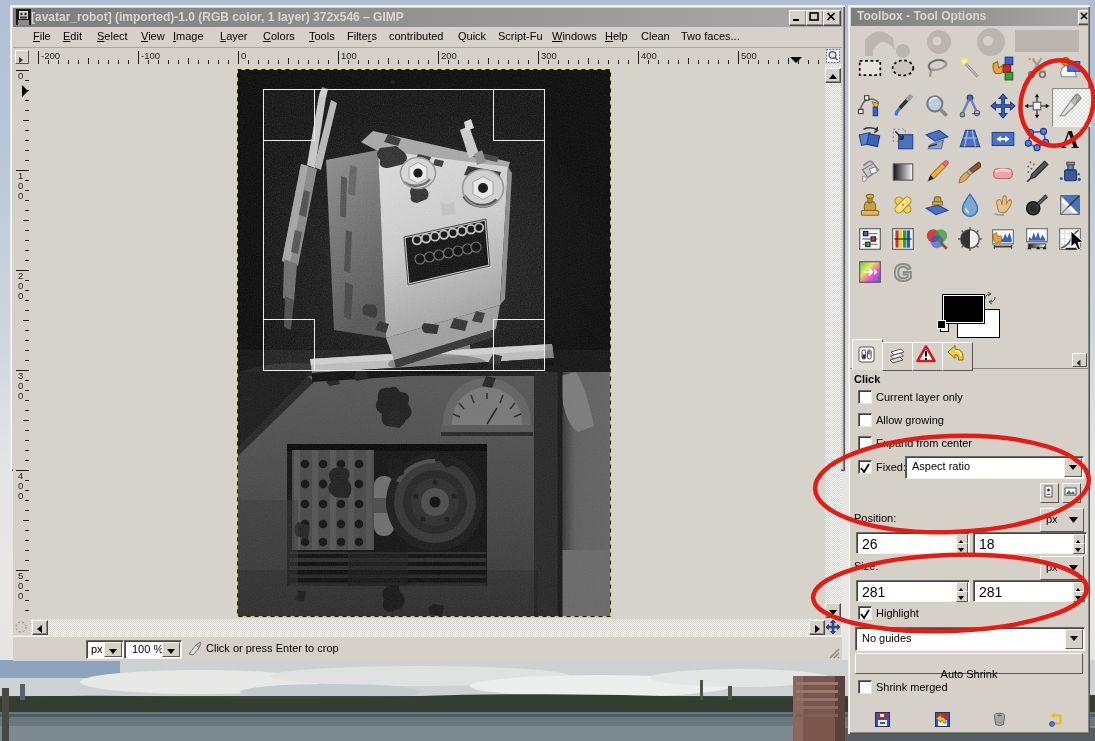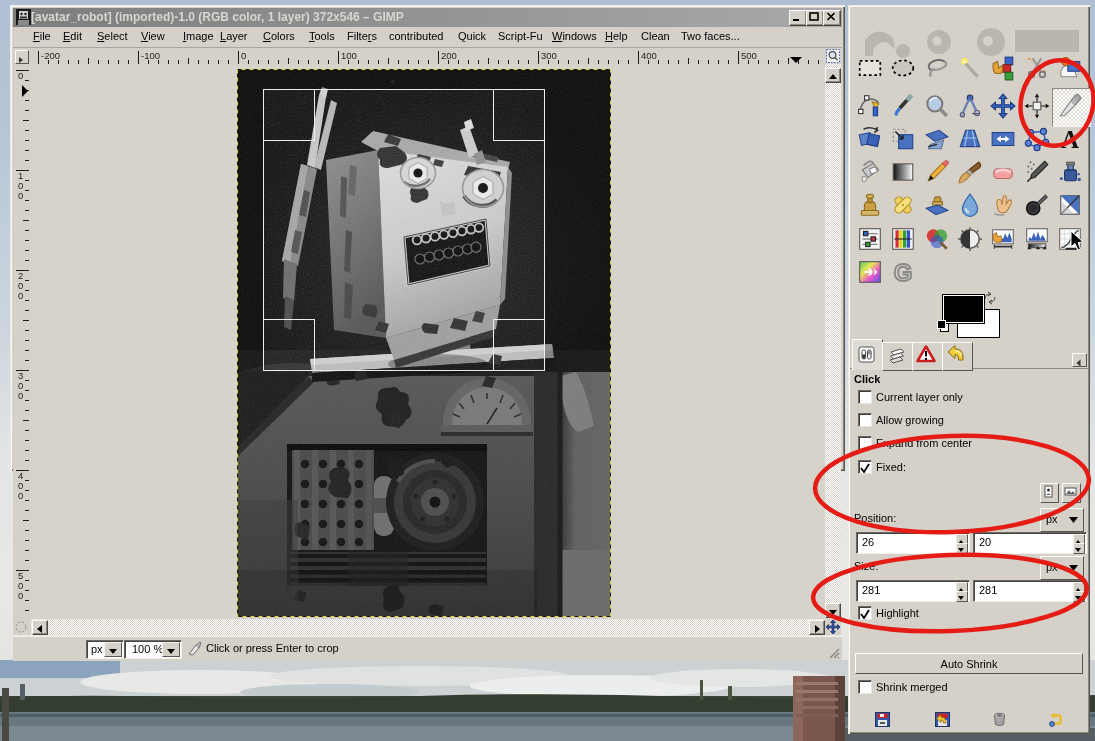--- a/index.html
+++ b/index.html
@@ -8,21 +8,21 @@
 .raised{background:#d5d1c8;border:1px solid;border-color:#fdfcfa #565450 #565450 #fdfcfa;}
 .win{background:#d5d1c8;box-shadow:inset 1px 1px 0 #eceae5, inset 2px 2px 0 #f8f7f4, inset -1px -1px 0 #55534f, inset -2px -2px 0 #8a8880;}
 .ttl{background:linear-gradient(90deg,#7d7d7d,#a9a9a9);color:#d9d6cf;font-weight:bold;font-size:12px;white-space:nowrap;overflow:hidden;}
 .cbtn{background:#d5d1c8;border:1px solid;border-color:#fdfcfa #4a4844 #4a4844 #fdfcfa;box-shadow:inset -1px -1px 0 #8a8880;}
 .mitem{position:absolute;top:3px;font-size:11px;color:#000;margin-left:17px;}
 .cb{position:absolute;width:12px;height:12px;background:#fff;border:1px solid;border-color:#6b6962 #e8e6e1 #e8e6e1 #6b6962;box-shadow:inset 1px 1px 0 #403e3a;}
 .lbl{position:absolute;font-size:11px;color:#000;white-space:nowrap;}
 .combo{position:absolute;background:#fff;border:1px solid;border-color:#6b6962 #f3f1ec #f3f1ec #6b6962;box-shadow:inset 1px 1px 0 #45433f;}
 .cAr{position:absolute;right:1px;top:1px;bottom:1px;width:16px;background:#d5d1c8;border:1px solid;border-color:#f3f1ec #5a5854 #5a5854 #f3f1ec;}
 .cAr:after{content:"";position:absolute;left:4px;top:6px;border:4px solid transparent;border-top:5px solid #000;}
-.spin{position:absolute;background:#fff;border:1px solid;border-color:#6b6962 #f3f1ec #f3f1ec #6b6962;box-shadow:inset 1px 1px 0 #45433f;font-size:11px;}
+.spin{position:absolute;background:#fff;border:1px solid;border-color:#6b6962 #f3f1ec #f3f1ec #6b6962;box-shadow:inset 1px 1px 0 #45433f;font-size:14px;}
 .spin .v{position:absolute;left:5px;top:3px;}
 .sb{position:absolute;right:1px;width:10px;height:50%;background:#d5d1c8;border:1px solid;border-color:#f3f1ec #5a5854 #5a5854 #f3f1ec;}
 .up:after{content:"";position:absolute;left:1px;top:2px;border:3px solid transparent;border-bottom:4px solid #000;}
 .dn:after{content:"";position:absolute;left:1px;top:4px;border:3px solid transparent;border-top:4px solid #000;}
 .sbtn{position:absolute;width:14px;height:13px;background:#d5d1c8;border:1px solid;border-color:#fdfcfa #4a4844 #4a4844 #fdfcfa;box-shadow:inset -1px -1px 0 #8a8880;}
 .track{background:repeating-conic-gradient(#ffffff 0% 25%, #d5d1c8 0% 50%) 0 0/2px 2px;}
 </style></head>
 <body>
 
 <div id="wall" class="abs" style="left:0;top:0;width:1095px;height:741px;background:linear-gradient(180deg,#b0bfd3 0%,#b6c6d8 18%,#cdd6de 45%,#e3e5e4 62%,#e9e8e4 80%,#dfe0df 100%);"></div>
@@ -76,21 +76,21 @@
         </svg></div>
     <div class="abs cbtn" style="left:810px;top:2px;width:16px;height:14px;"><svg width="14" height="12">
           <path d="M3.5,2 L10.5,9 M10.5,2 L3.5,9" stroke="#000" stroke-width="1.7"></path>
         </svg></div>
   </div>
   <div class="abs" style="left:3px;top:22px;width:829px;height:20px;border-bottom:1px solid #a9a6a0;background:#d5d1c8;">
     <span class="mitem" style="left:3px"><u>F</u>ile</span>
     <span class="mitem" style="left:33px"><u>E</u>dit</span>
     <span class="mitem" style="left:67px"><u>S</u>elect</span>
     <span class="mitem" style="left:111px"><u>V</u>iew</span>
-    <span class="mitem" style="left:153px"><u>I</u>mage</span>
+    <span class="mitem" style="left:143px"><u>I</u>mage</span>
     <span class="mitem" style="left:190px"><u>L</u>ayer</span>
     <span class="mitem" style="left:233px"><u>C</u>olors</span>
     <span class="mitem" style="left:279px"><u>T</u>ools</span>
     <span class="mitem" style="left:317px">Filte<u>r</u>s</span>
     <span class="mitem" style="left:359px">contributed</span>
     <span class="mitem" style="left:428px">Quick</span>
     <span class="mitem" style="left:468px">Script-Fu</span>
     <span class="mitem" style="left:522px"><u>W</u>indows</span>
     <span class="mitem" style="left:575px"><u>H</u>elp</span>
     <span class="mitem" style="left:611px">Clean</span>
@@ -550,20 +550,26 @@
         <path d="M9,4 L13,1 L14,2 L12,7" fill="#b5b5b5" stroke="#777"></path>
       </svg>
     <span class="lbl" style="left:193px;top:5px;font-size:11px;">Click or press Enter to crop</span>
     <svg class="abs" style="left:815px;top:10px" width="13" height="13">
         <path d="M11,2 L2,11 M11,6 L6,11 M11,10 L10,11" stroke="#8a8880" stroke-width="1.5"></path>
       </svg>
   </div>
 </div>
 
 <div id="tw" class="abs win" style="left:848px;top:5px;width:242px;height:729px;">
+  <div class="abs ttl" style="left:3px;top:3px;width:237px;height:18px;">
+    <span class="abs" style="left:6px;top:1px;">Toolbox - Tool Options</span>
+    <div class="abs cbtn" style="left:227px;top:2px;width:14px;height:13px;"><svg width="12" height="11">
+          <path d="M2,2 L8,8 M8,2 L2,8" stroke="#000" stroke-width="1.5"></path>
+        </svg></div>
+  </div>
 
   <svg class="abs" style="left:3px;top:21px" width="237" height="32" viewBox="0 0 237 32">
     <rect width="237" height="32" fill="#d5d1c8"></rect>
     <path d="M14,30 L14,14 Q27,-2 42,12 L44,24 Q32,8 22,24 L22,30 Z" fill="#bab6ae"></path>
     <circle cx="52" cy="25" r="7" fill="#bab6ae"></circle>
     <circle cx="88" cy="16" r="12" fill="#bab6ae"></circle>
       <circle cx="86" cy="15" r="4.5" fill="#d5d1c8"></circle>
     <circle cx="140" cy="16" r="14" fill="#bab6ae"></circle>
       <circle cx="137" cy="15" r="5" fill="#d5d1c8"></circle>
     <rect x="164" y="4" width="64" height="22" fill="#bab6ae"></rect>
@@ -871,20 +877,24 @@
   <div class="cb" style="left:10px;top:385px;"></div>
     <span class="lbl" style="left:28px;top:386px;">Current layer only</span>
   <div class="cb" style="left:10px;top:408px;"></div>
     <span class="lbl" style="left:28px;top:409px;">Allow growing</span>
   <div class="cb" style="left:10px;top:431px;"></div>
     <span class="lbl" style="left:28px;top:432px;">Expand from center</span>
   <div class="cb" style="left:10px;top:455px;"><svg width="12" height="12">
         <path d="M2,5 L5,9 L10,1" fill="none" stroke="#000" stroke-width="1.8"></path>
       </svg></div>
   <span class="lbl" style="left:28px;top:456px;">Fixed:</span>
+  <div class="combo" style="left:57px;top:451px;width:177px;height:21px;">
+      <span class="lbl" style="left:6px;top:3px;">Aspect ratio</span>
+      <div class="cAr"></div>
+    </div>
   <div class="abs raised" style="left:192px;top:478px;width:17px;height:18px;"><svg width="15" height="16">
         <rect x="4" y="2" width="7" height="11" fill="#fff" stroke="#555"></rect>
         <circle cx="7.5" cy="6" r="1.5" fill="#333"></circle>
         <path d="M5,11 Q7.5,8 10,11" fill="#666"></path>
       </svg></div>
   <div class="abs raised" style="left:214px;top:478px;width:17px;height:18px;"><svg width="15" height="16">
         <rect x="2" y="4" width="11" height="7" fill="#fff" stroke="#555"></rect>
         <path d="M3,10 L6,6 L8,9 L10,7 L12,10 Z" fill="#666"></path>
       </svg></div>
   <span class="lbl" style="left:6px;top:507px;">Position:</span>
@@ -893,21 +903,21 @@
       <svg class="abs" style="right:4px;top:8px" width="10" height="8">
         <path d="M0,0 L9,0 L4.5,6 Z" fill="#000"></path>
       </svg>
     </div>
   <div class="spin" style="left:8px;top:527px;width:112px;height:20px;">
       <span class="v">26</span>
       <div class="sb up" style="top:1px;"></div>
       <div class="sb dn" style="top:10px;height:9px;"></div>
     </div>
   <div class="spin" style="left:125px;top:527px;width:112px;height:20px;">
-      <span class="v">20</span>
+      <span class="v">18</span>
       <div class="sb up" style="top:1px;"></div>
       <div class="sb dn" style="top:10px;height:9px;"></div>
     </div>
   <span class="lbl" style="left:6px;top:555px;">Size:</span>
   <div class="abs raised" style="left:192px;top:551px;width:42px;height:22px;">
       <span class="lbl" style="left:5px;top:4px;">px</span>
       <svg class="abs" style="right:4px;top:8px" width="10" height="8">
         <path d="M0,0 L9,0 L4.5,6 Z" fill="#000"></path>
       </svg>
     </div>
@@ -918,21 +928,25 @@
     </div>
   <div class="spin" style="left:125px;top:575px;width:112px;height:20px;">
       <span class="v">281</span>
       <div class="sb up" style="top:1px;"></div>
       <div class="sb dn" style="top:10px;height:9px;"></div>
     </div>
   <div class="cb" style="left:10px;top:601px;"><svg width="12" height="12">
         <path d="M2,5 L5,9 L10,1" fill="none" stroke="#000" stroke-width="1.8"></path>
       </svg></div>
   <span class="lbl" style="left:28px;top:602px;">Highlight</span>
-  <div class="abs raised" style="left:7px;top:648px;width:228px;height:21px;text-align:center;font-size:11px;padding-top:4px;box-sizing:border-box;">Auto Shrink</div>
+  <div class="combo" style="left:7px;top:622px;width:228px;height:22px;">
+      <span class="lbl" style="left:6px;top:4px;">No guides</span>
+      <div class="cAr"></div>
+    </div>
+  <div class="abs raised" style="left:7px;top:648px;width:228px;height:21px;text-align:center;font-size:11px;padding-top:14px;box-sizing:border-box;">Auto Shrink</div>
   <div class="cb" style="left:10px;top:675px;"></div>
     <span class="lbl" style="left:28px;top:676px;">Shrink merged</span>
 
   <svg class="abs" style="left:27px;top:707px" width="15" height="15">
       <rect x="0.5" y="0.5" width="14" height="14" fill="#3556ae" stroke="#1c3468"></rect>
       <rect x="2.5" y="1.5" width="10" height="4.5" fill="#cc2222"></rect>
       <rect x="5" y="2" width="4" height="3" fill="#eee"></rect>
       <rect x="3" y="8" width="9" height="6" fill="#e8e8e8"></rect>
       <rect x="5" y="10" width="5" height="2" fill="#555"></rect>
     </svg>

